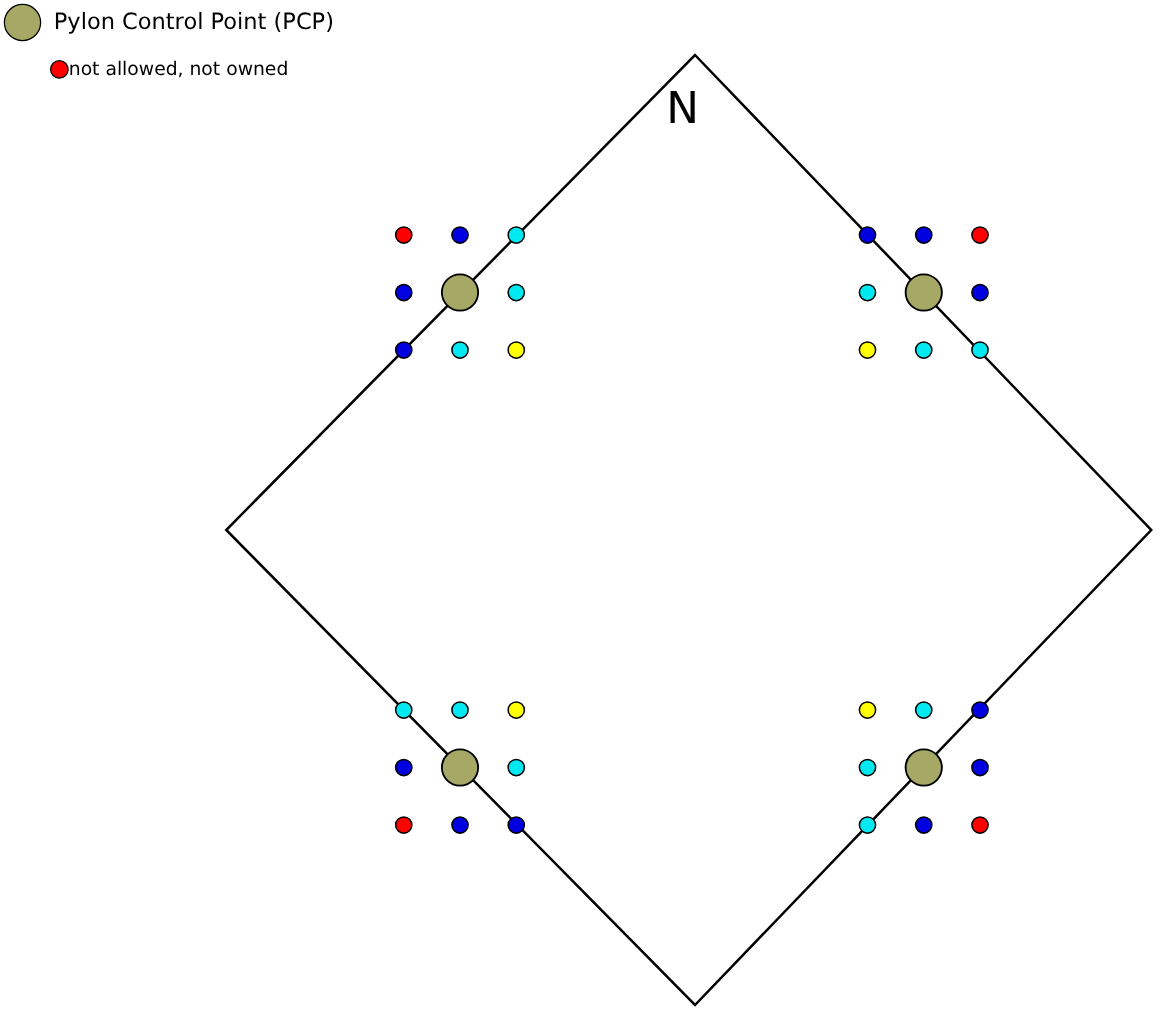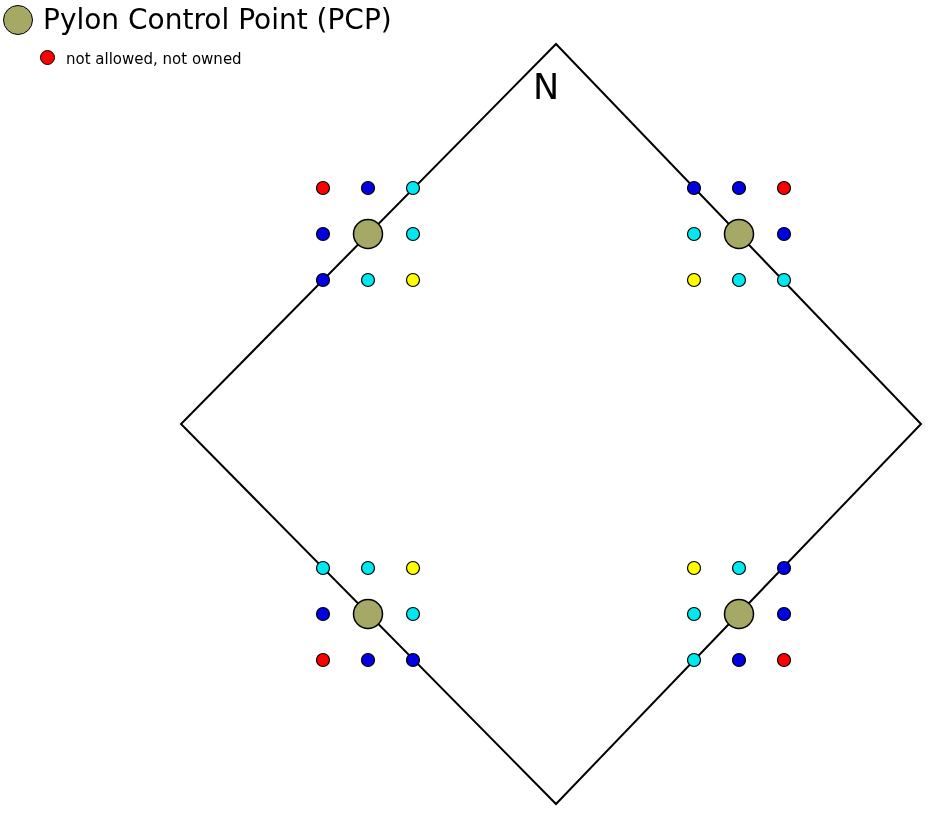--- a/index.html
+++ b/index.html
@@ -33,31 +33,30 @@
   }
   .swatch-pcp {
     width: 28px;
     height: 28px;
     border: 1.5px solid #000;
     border-radius: 50%;
     flex: none;
     box-sizing: content-box;
   }
   .heading {
-    font-size: 28px;
+    font-size: 18px;
     line-height: 1.2;
     white-space: nowrap;
   }
   .row-ppp {
     margin: 14px 0 0 52px;
   }
   .item {
     display: flex;
-    align-items: flex-start;
-    gap: 11px;
+    align-items: center;
     margin: 13px 0 0 37px;
   }
   .swatch {
     width: 13px;
     height: 13px;
     border: 1px solid #000;
     border-radius: 50%;
     flex: none;
     box-sizing: content-box;
   }

